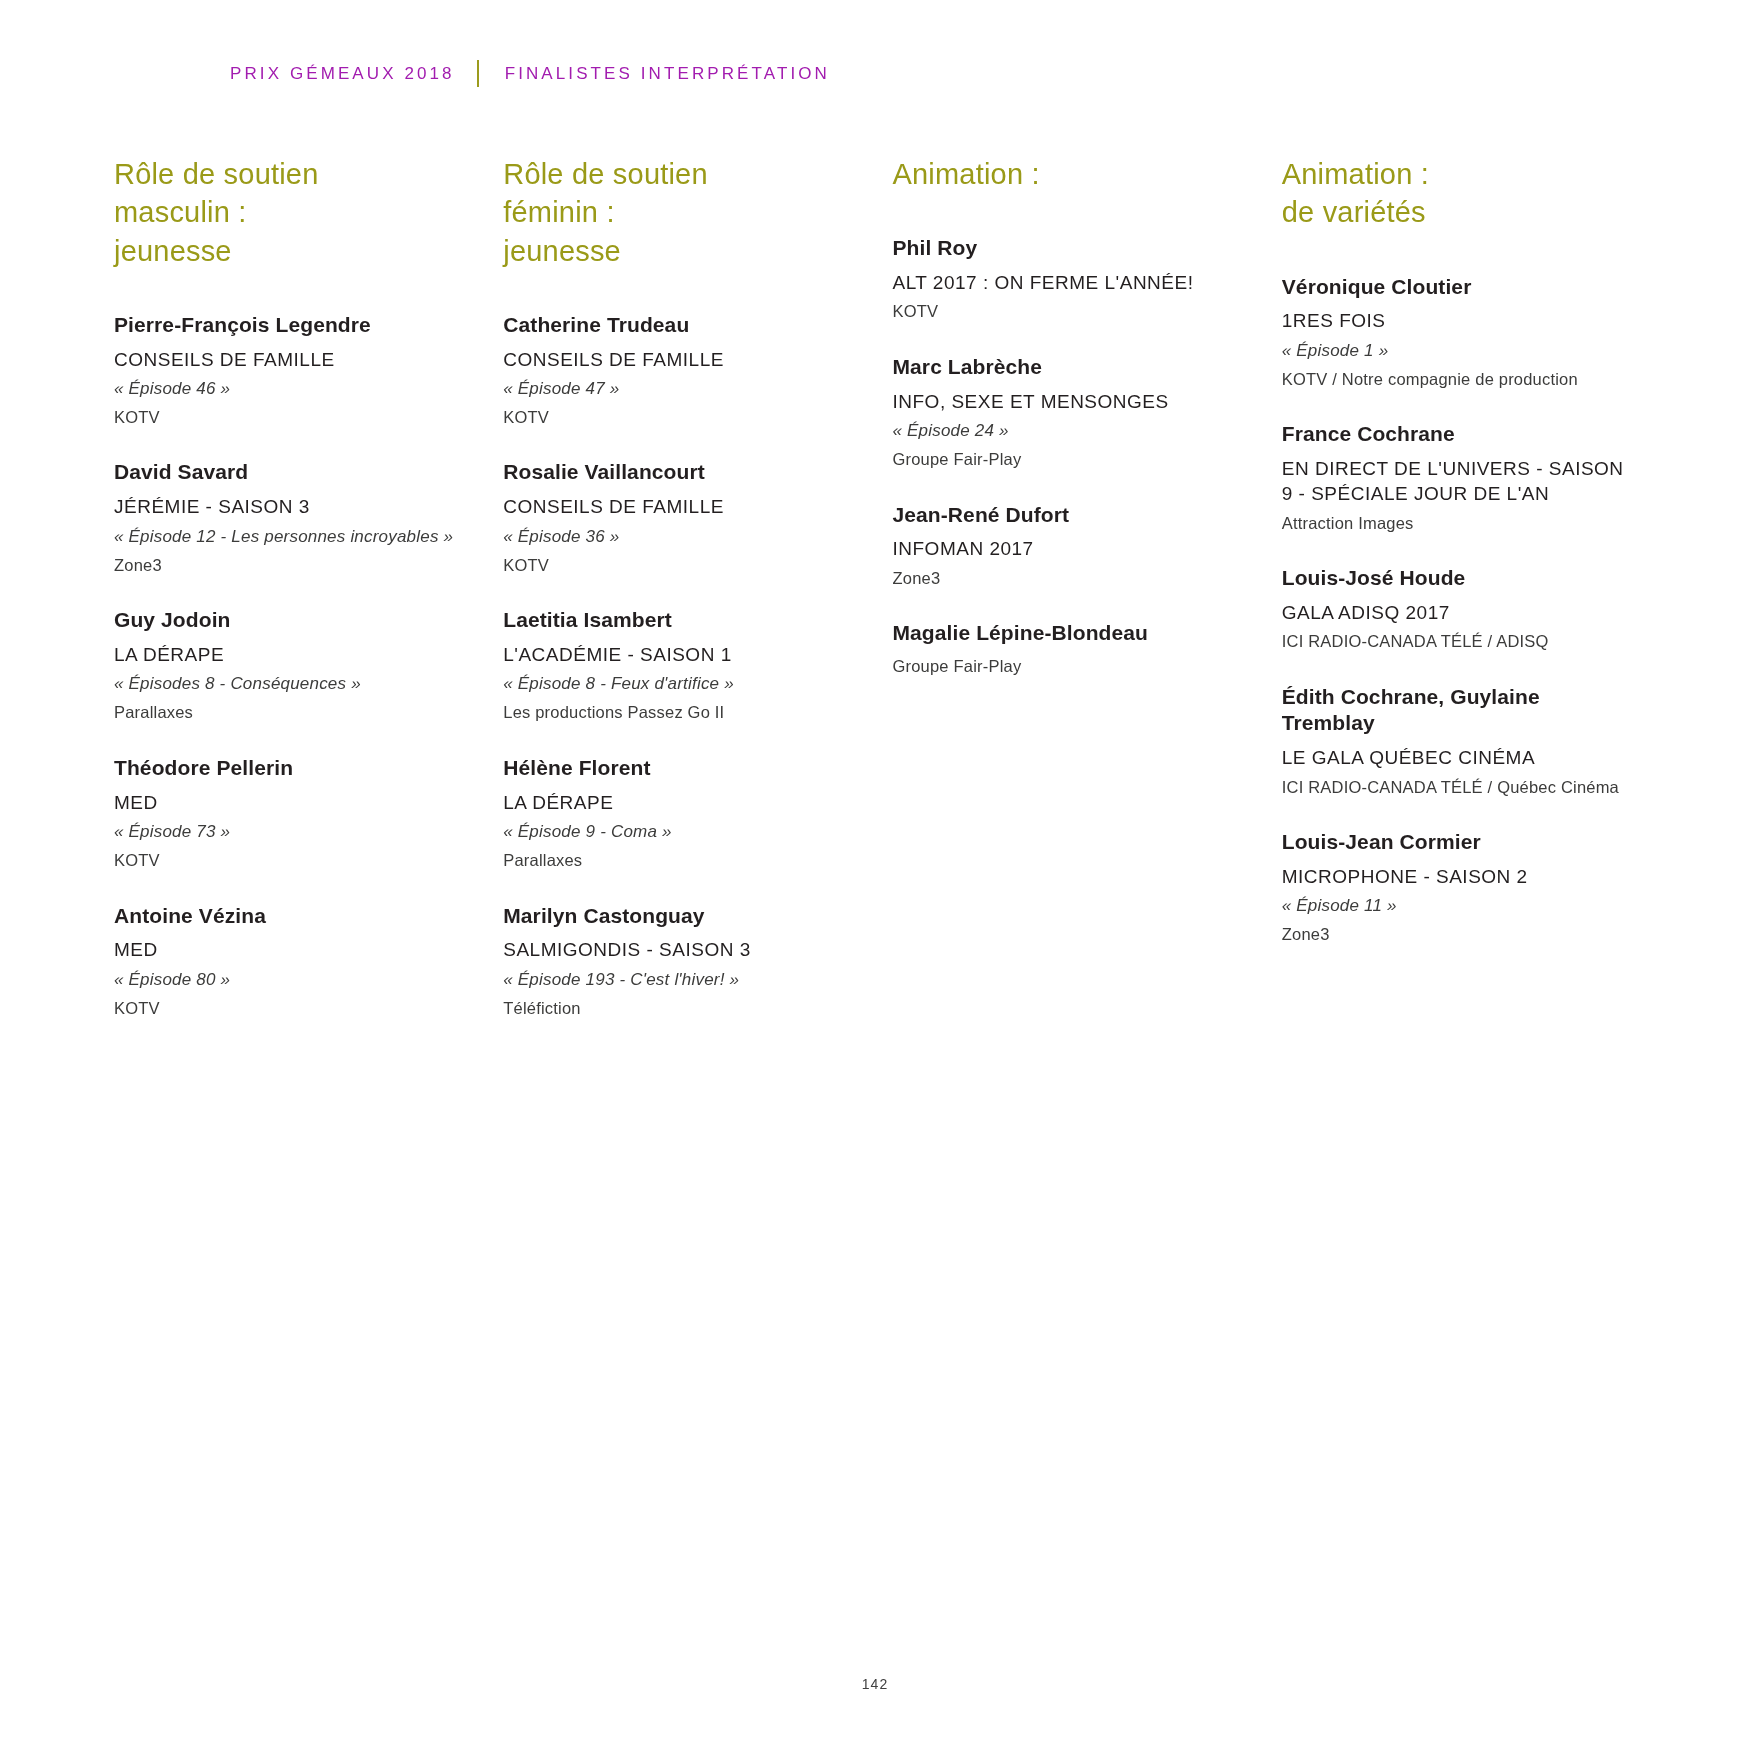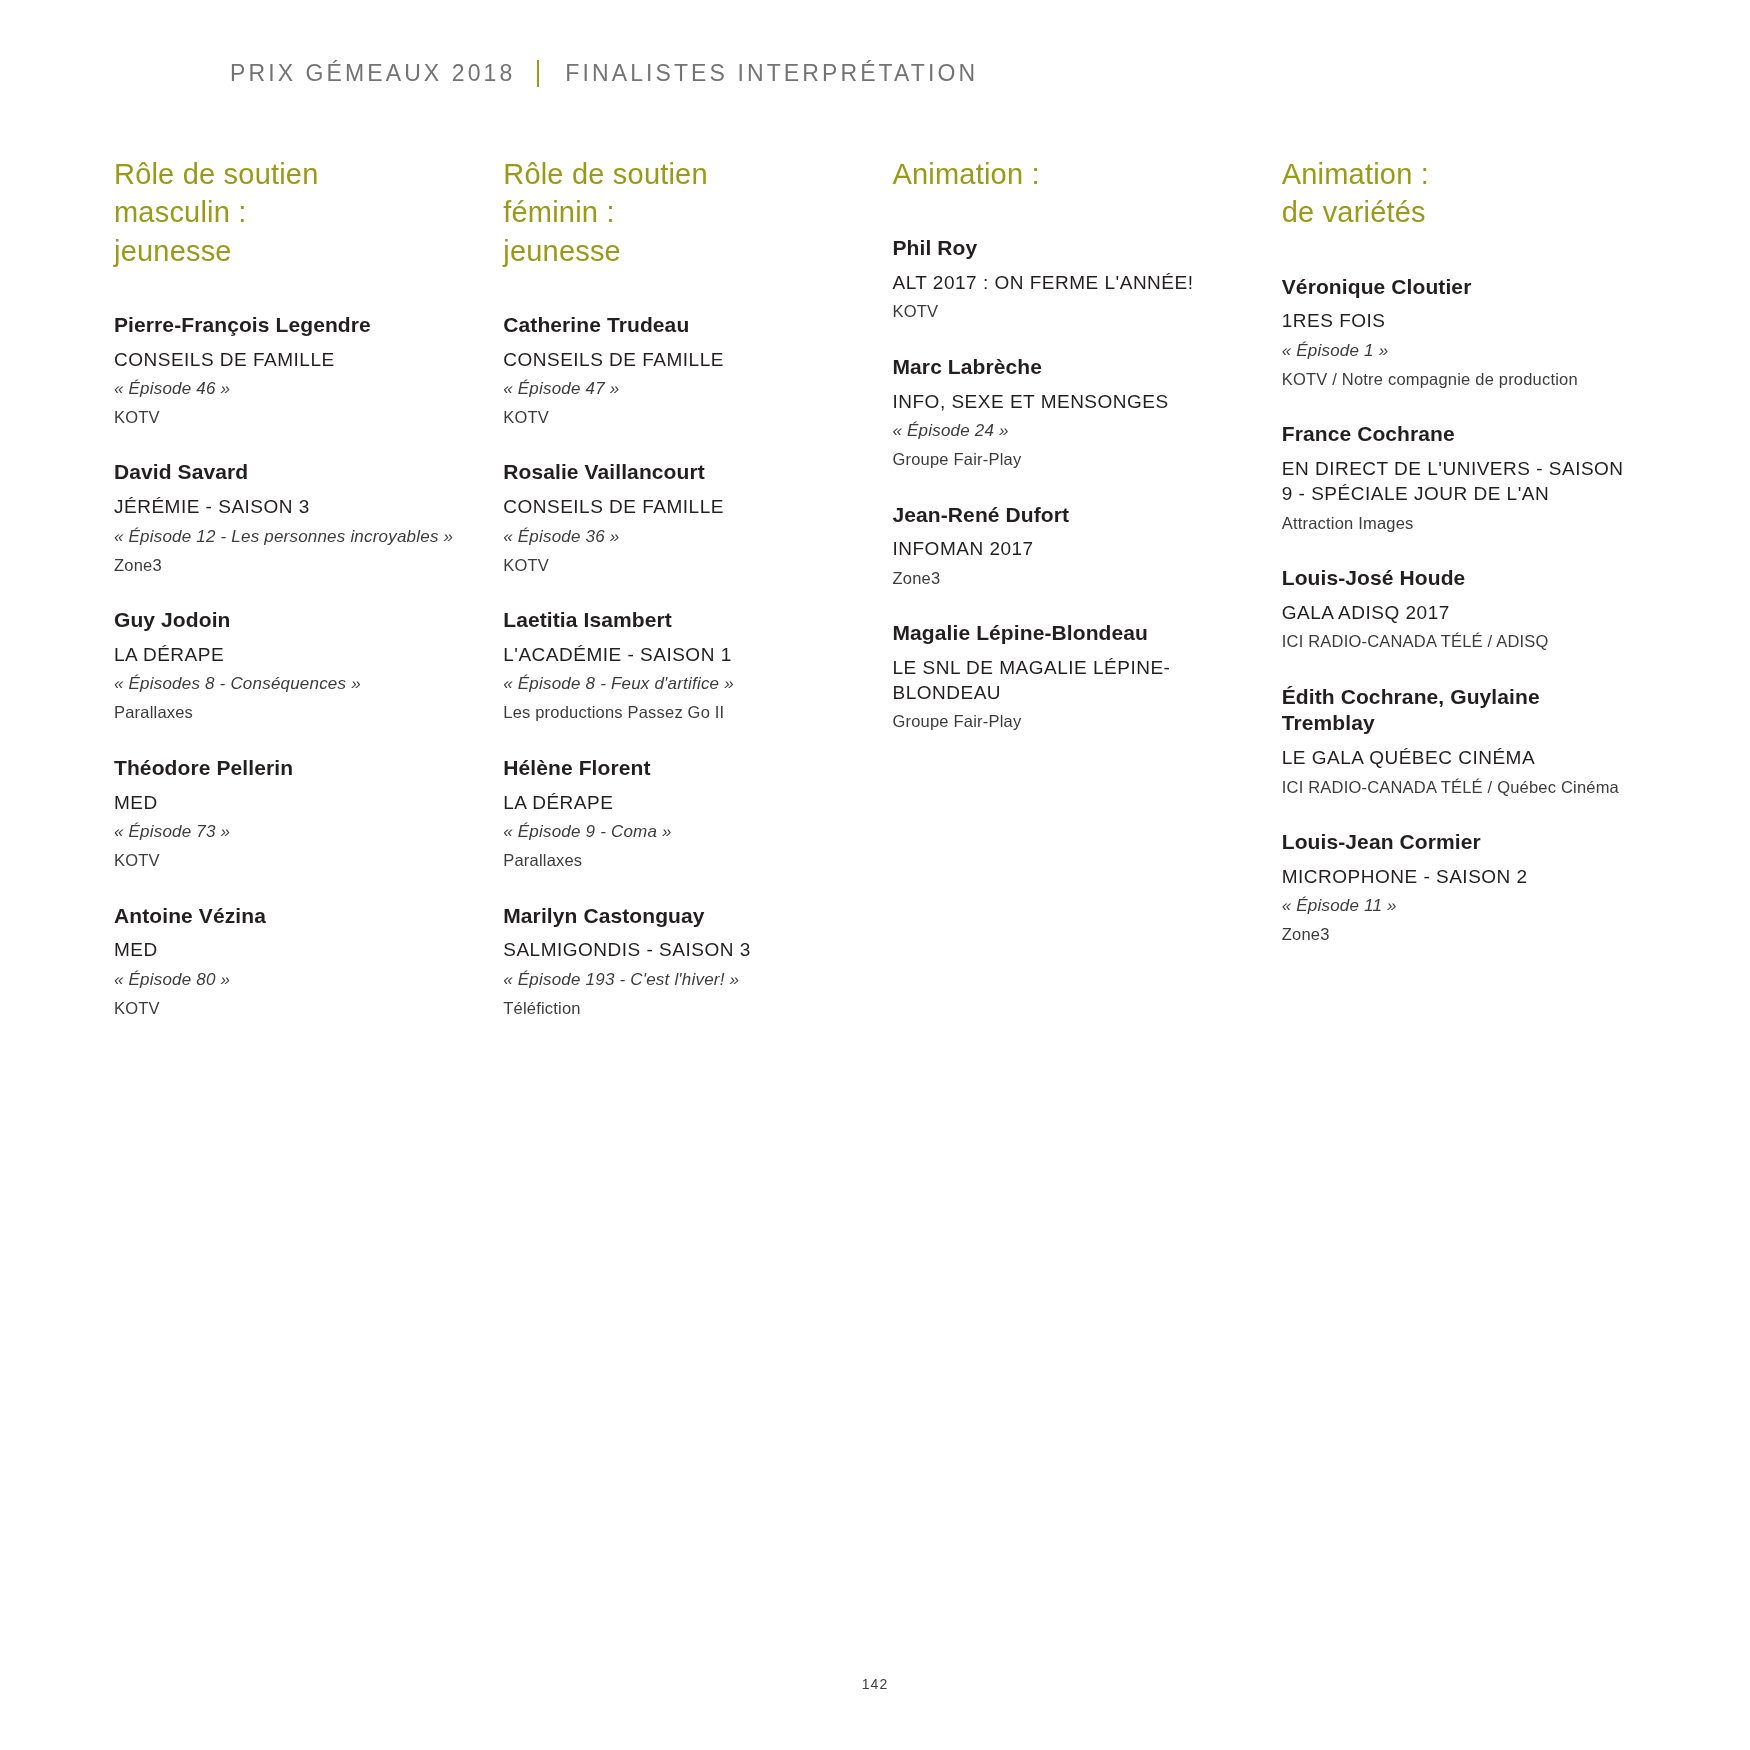--- a/index.html
+++ b/index.html
@@ -25,23 +25,23 @@
   .header {
     position: absolute;
     top: 60px;
     left: 230px;
     display: flex;
     align-items: center;
     gap: 0;
     white-space: nowrap;
   }
   .header-text {
-    font-size: 23px;
+    font-size: 17px;
     letter-spacing: 3.1px;
-    color: #737373;
+    color: #a21caf;
     font-weight: 400;
   }
   .header-sep {
     display: inline-block;
     width: 2px;
     height: 27px;
     background: #9c9b1d;
     margin: 0 26px 0 22px;
   }
   
@@ -222,21 +222,20 @@
         <div class="entry-episode">« Épisode 24 »</div>
         <div class="entry-prod">Groupe Fair-Play</div>
       </div>
       <div class="entry">
         <div class="entry-name">Jean-René Dufort</div>
         <div class="entry-show">INFOMAN 2017</div>
         <div class="entry-prod">Zone3</div>
       </div>
       <div class="entry">
         <div class="entry-name">Magalie Lépine-Blondeau</div>
-        <div class="entry-show">LE SNL DE MAGALIE LÉPINE-BLONDEAU</div>
         <div class="entry-prod">Groupe Fair-Play</div>
       </div>
     </div>
 
     <div class="column">
       <h2 class="col-title">
         <span class="tline">Animation :</span>
         <span class="tline">de variétés</span>
       </h2>
 

